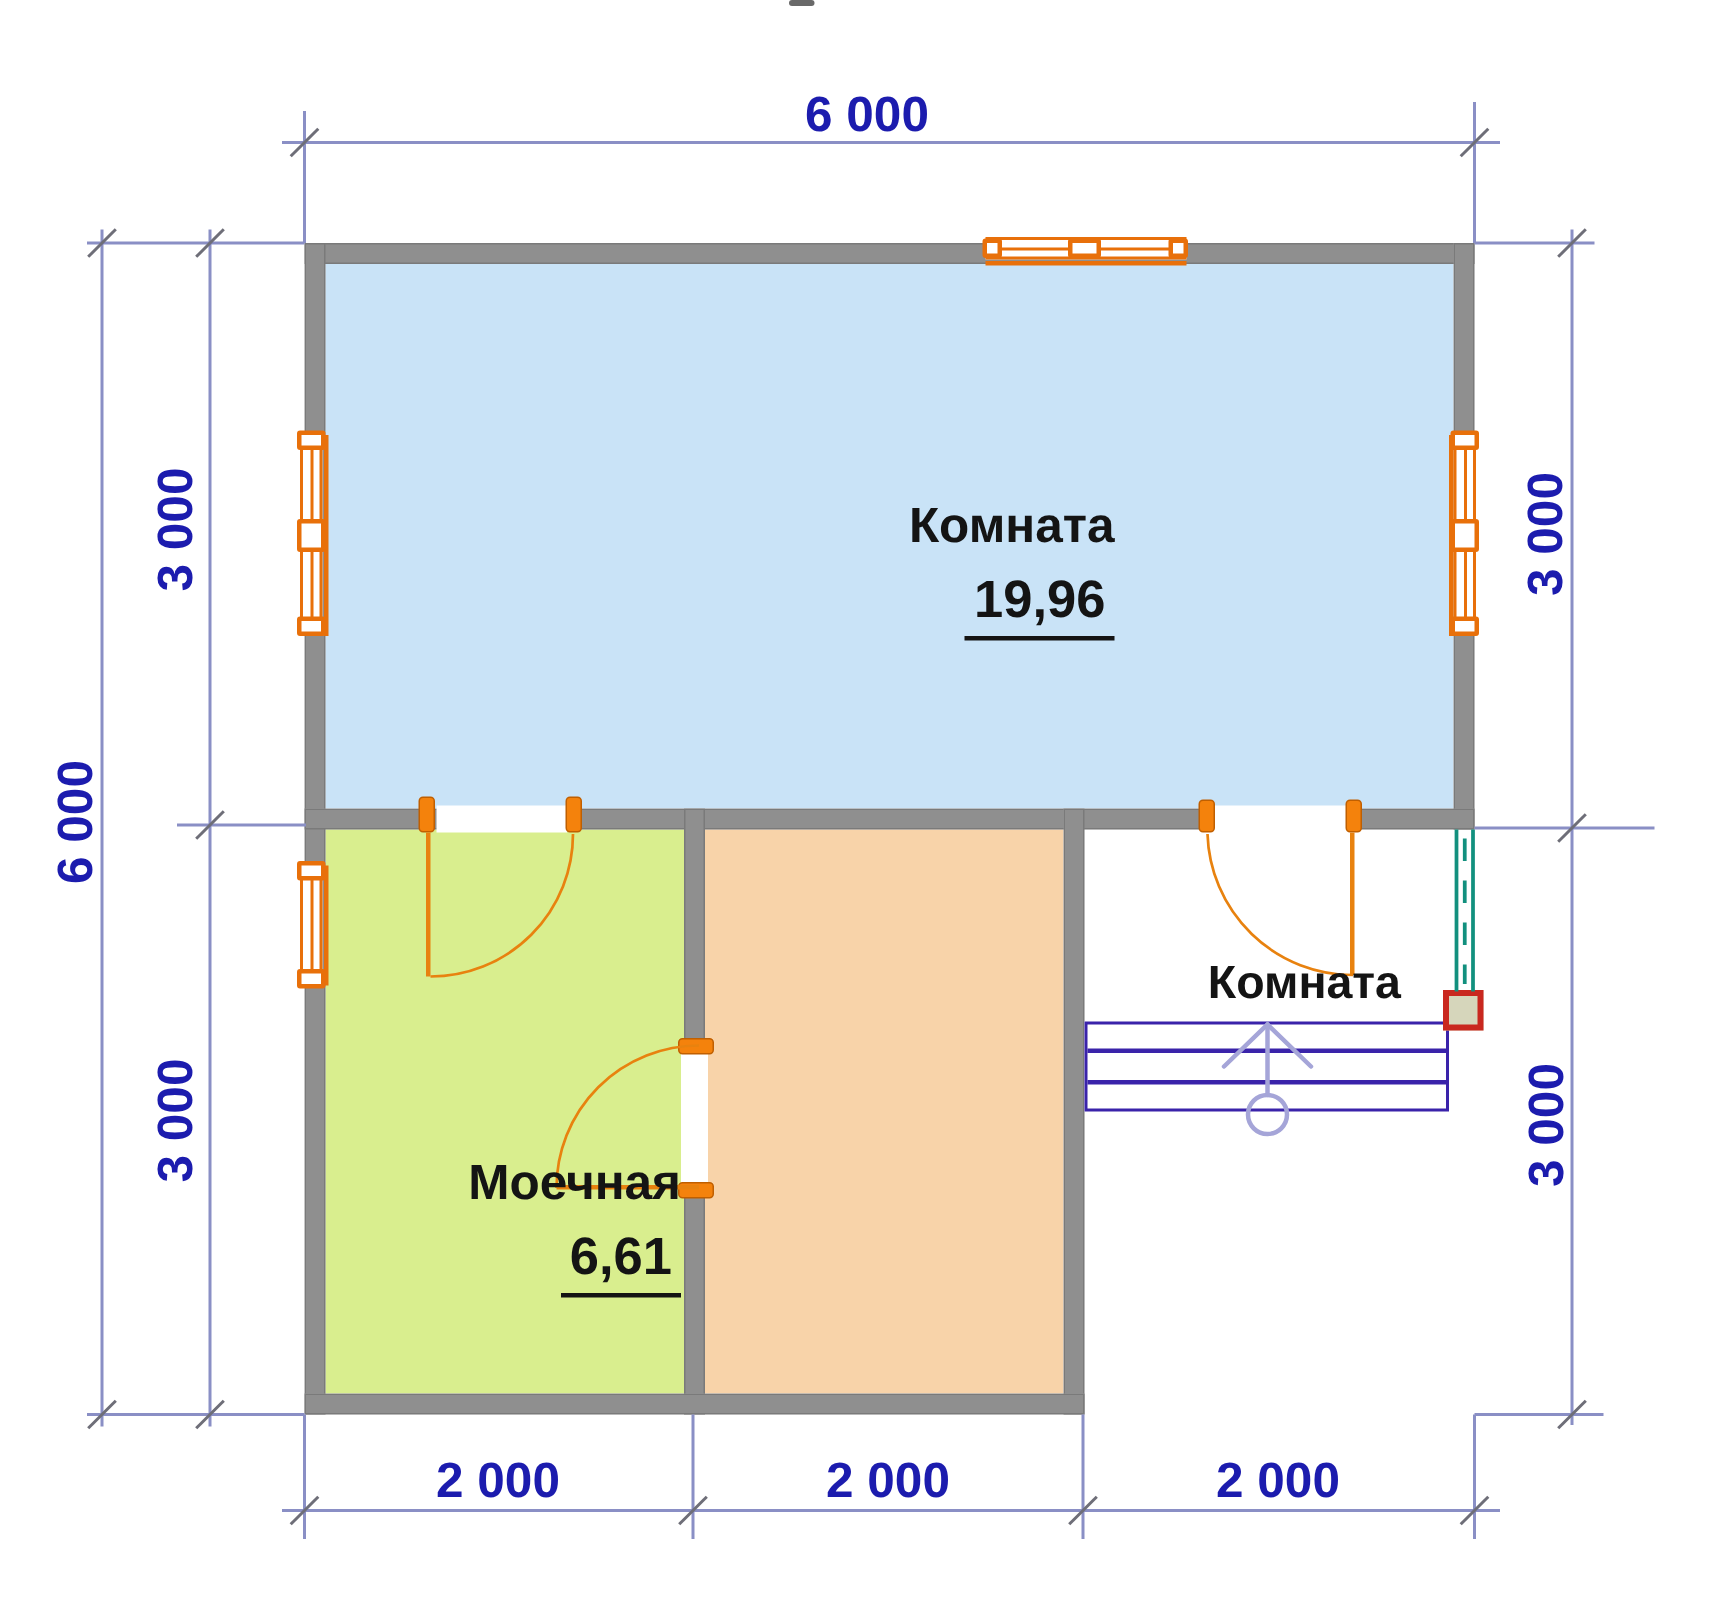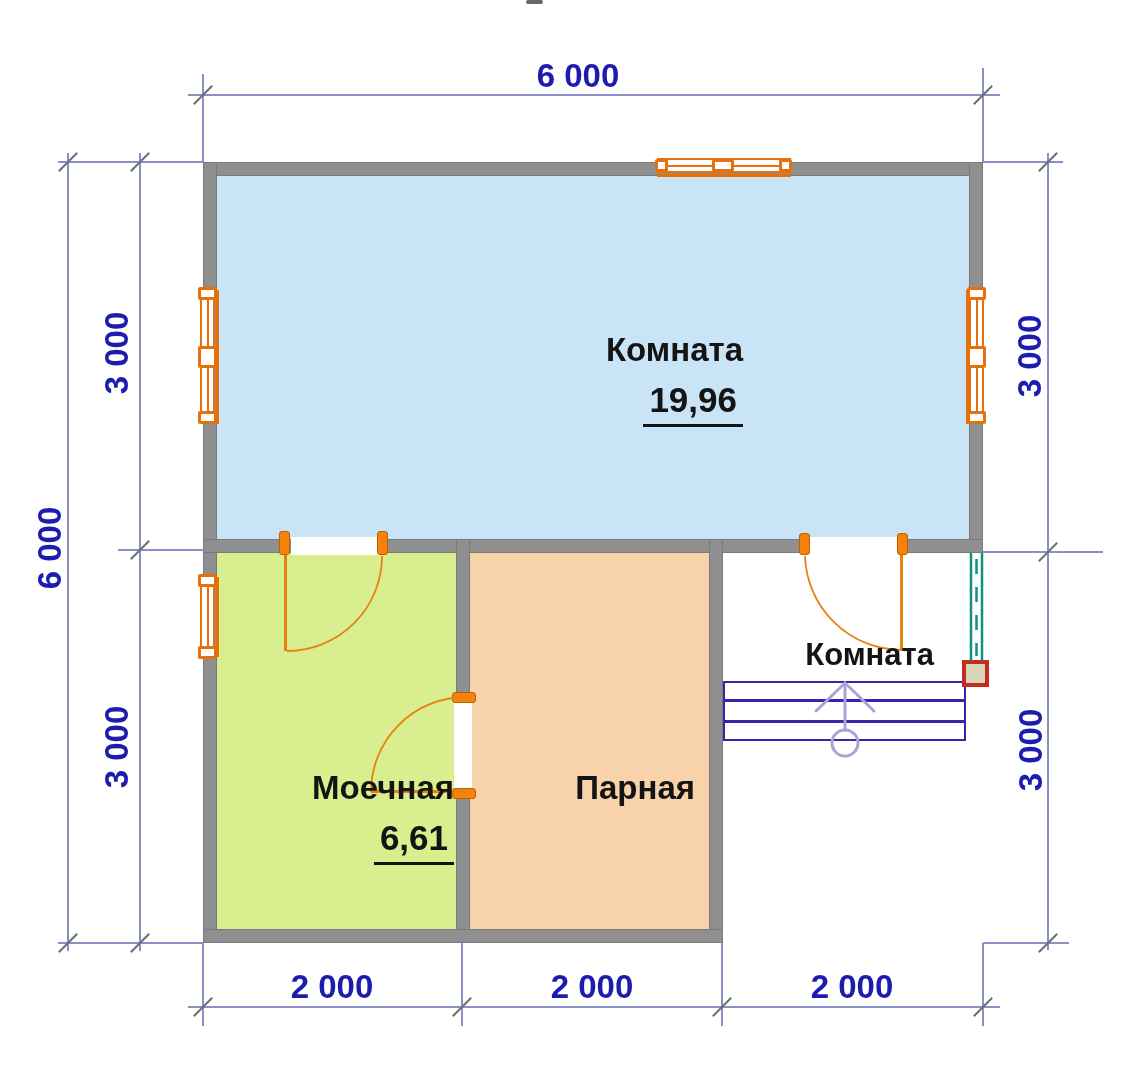--- a/index.html
+++ b/index.html
@@ -168,17 +168,16 @@
 
   <div class="room-label" style="left:443px;top:289px;width:300px">
     <div>Комната</div>
     <div><span class="area">19,96</span></div>
   </div>
   <div class="room-label" style="left:214px;top:727px;width:240px">
     <div>Моечная</div>
     <div><span class="area">6,61</span></div>
   </div>
   <div class="room-label" style="left:455px;top:727px;width:240px">
-    <div>Парная</div>
   </div>
   <div class="room-label" style="left:774px;top:599px;width:160px;font-size:31px;line-height:33px">Комната</div>
 
 </div>
 
 </body></html>

